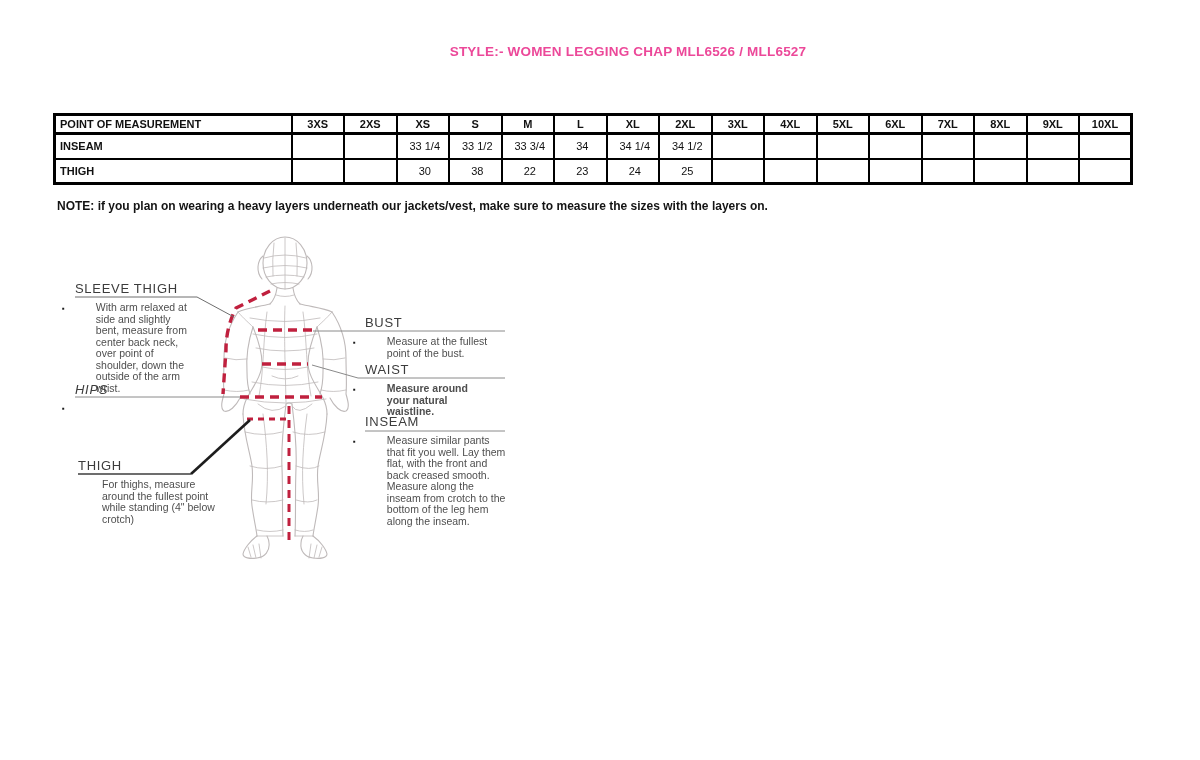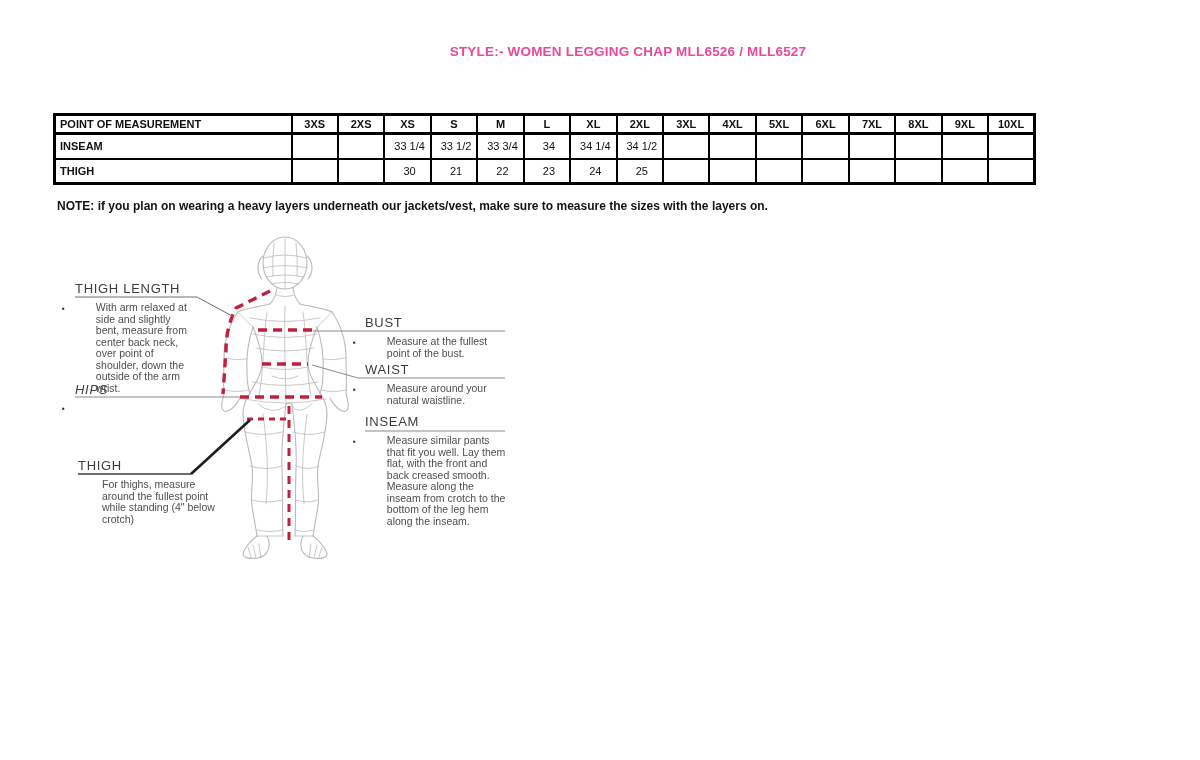--- a/index.html
+++ b/index.html
@@ -14,21 +14,21 @@
 
   
   #page-title {
     top:44px; left:12px; width:1200px; padding-left:32px;
     text-align:center; font-size:13.5px; font-weight:bold;
     letter-spacing:.2px; color:#ec4899;
   }
 
   
   #size-table {
-    position:absolute; left:53px; top:113px; width:983px;
+    position:absolute; left:53px; top:113px; width:1080px;
     border-collapse:collapse; table-layout:fixed;
     border:3px solid #000;
   }
   #size-table th, #size-table td {
     border:2px solid #000; font-size:11px; color:#111;
     overflow:hidden; white-space:nowrap; vertical-align:middle;
   }
   #size-table thead th {
     height:19px; font-weight:bold; text-align:center; padding:1px 2px;
     border-width:3px 2px 3px 2px;
@@ -110,21 +110,21 @@
       <td></td>
       <td></td>
       <td></td>
       <td></td>
     </tr>
     <tr>
       <td class="lbl">THIGH</td>
       <td></td>
       <td></td>
       <td>30</td>
-      <td>21</td>
+      <td>38</td>
       <td>22</td>
       <td>23</td>
       <td>24</td>
       <td>25</td>
       <td></td>
       <td></td>
       <td></td>
       <td></td>
       <td></td>
       <td></td>
@@ -235,21 +235,21 @@
     <path d="M75,297 L197,297 L234,317" stroke="#6e6e6e"></path>
     <line x1="75" y1="397" x2="240" y2="397"></line>
     <line x1="313" y1="331" x2="505" y2="331"></line>
     <path d="M312,365 L358,378 L505,378"></path>
     <line x1="365" y1="431" x2="505" y2="431"></line>
     <line x1="78" y1="474" x2="191" y2="474" stroke="#3c3c3c" stroke-width="1.4"></line>
     <path d="M191,474 L250,420" stroke="#1d1d1d" stroke-width="2.6"></path>
   </g>
 </svg>
 
-<div class="abs sec-title" style="left:75px; top:281px;">THIGH LENGTH</div>
+<div class="abs sec-title" style="left:75px; top:281px;">SLEEVE THIGH</div>
 <div class="abs sec-desc" style="left:62px; top:302px; width:126px;">
   <span class="bullet">▪</span>
   <span class="desc-text" style="width:112px;">With arm relaxed at side and slightly bent, measure from center back neck, over point of shoulder, down the outside of the arm wrist.</span>
 </div>
 
 <div class="abs sec-title" style="left:75px; top:382px;font-style:italic;">HIPS</div>
 <div class="abs sec-desc" style="left:62px; top:402px; width:145px;">
   <span class="bullet">▪</span>
 </div>
 
@@ -260,20 +260,20 @@
 
 <div class="abs sec-title" style="left:365px; top:315px;">BUST</div>
 <div class="abs sec-desc" style="left:353px; top:336px; width:138px;">
   <span class="bullet">▪</span>
   <span class="desc-text" style="width:122px;">Measure at the fullest point of the bust.</span>
 </div>
 
 <div class="abs sec-title" style="left:365px; top:362px;">WAIST</div>
 <div class="abs sec-desc" style="left:353px; top:383px; width:136px;">
   <span class="bullet">▪</span>
-  <span class="desc-text" style="width:120px;">Measure around your natural waistline.</span>
+  <span class="desc-text" style="width:120px;font-weight:bold;">Measure around your natural waistline.</span>
 </div>
 
 <div class="abs sec-title" style="left:365px; top:414px;">INSEAM</div>
 <div class="abs sec-desc" style="left:353px; top:435px; width:155px;">
   <span class="bullet">▪</span>
   <span class="desc-text" style="width:140px;">Measure similar pants that fit you well. Lay them flat, with the front and back creased smooth. Measure along the inseam from crotch to the bottom of the leg hem along the inseam.</span>
 </div>
 
 </body></html>

